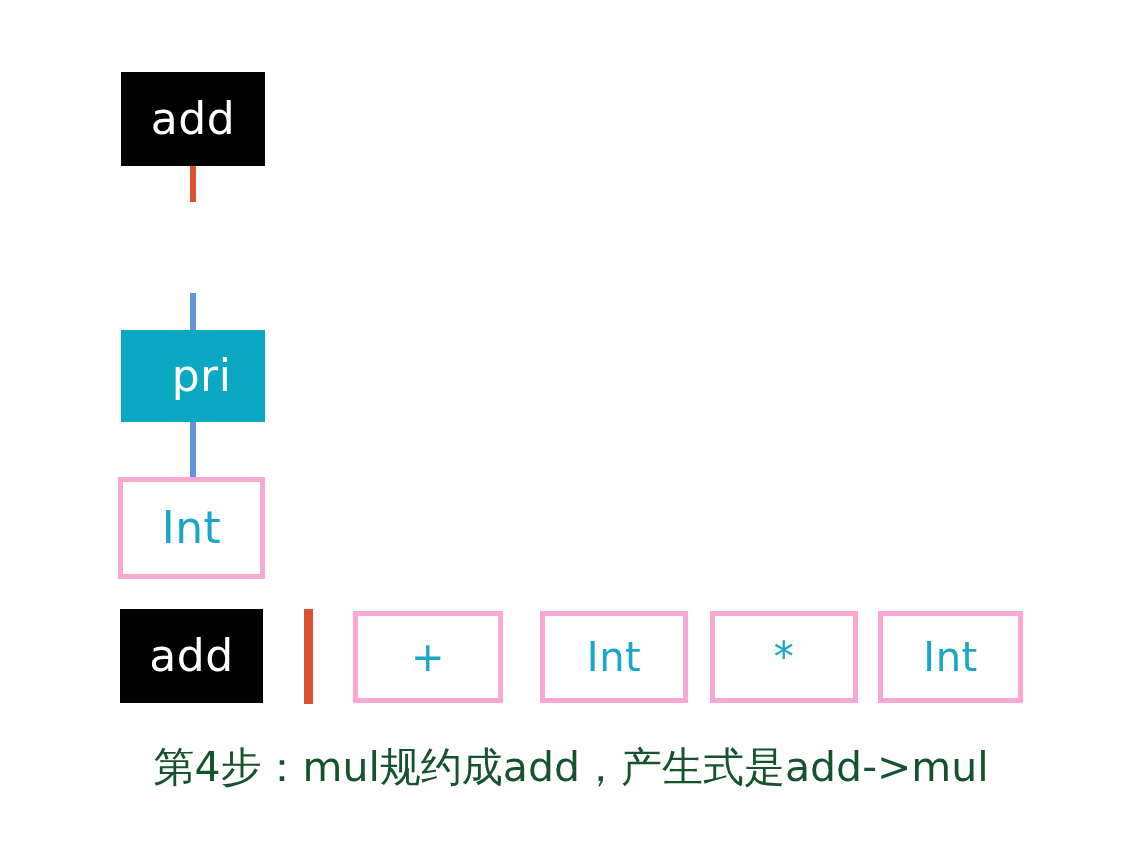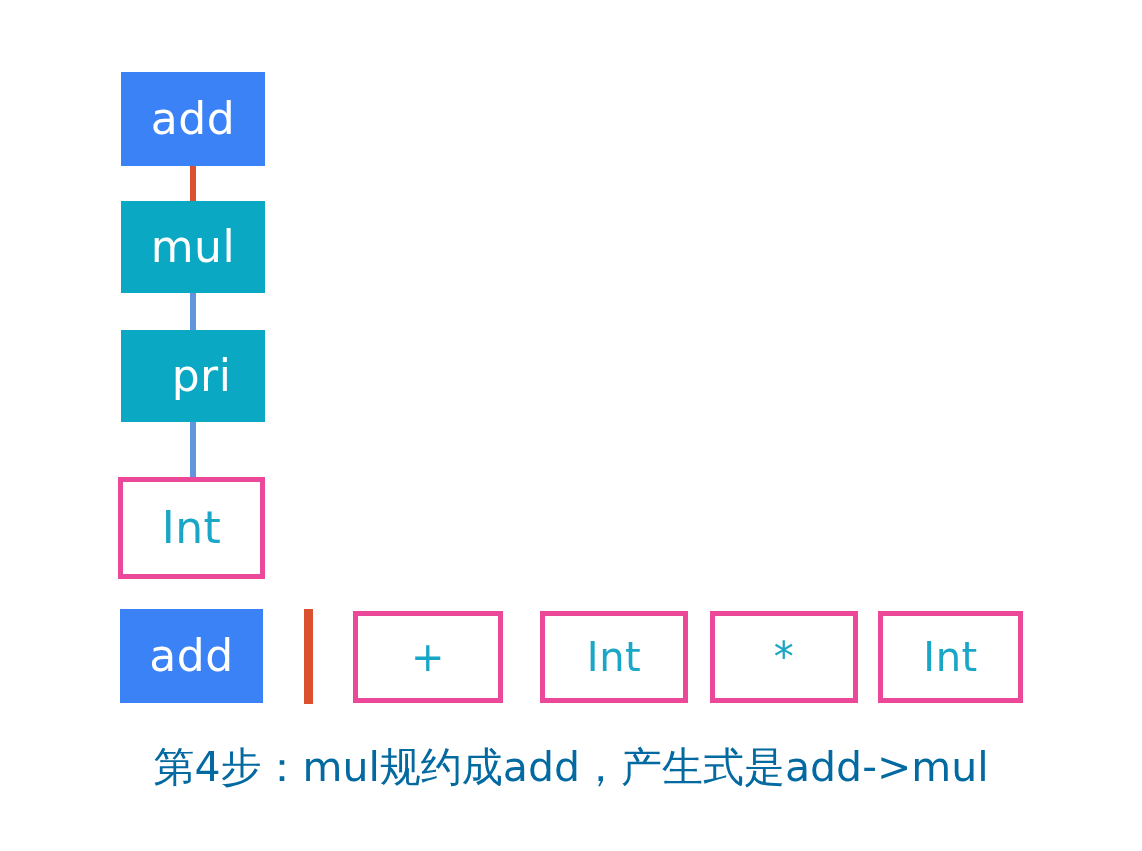--- a/index.html
+++ b/index.html
@@ -34,42 +34,42 @@
   }
 
   .node .node-label {
     display: block;
     line-height: 1;
     white-space: nowrap;
   }
 
   
   .node.fill-orange {
-    background: #3b82f6;
+    background: #000000;
     border: none;
   }
   .node.fill-orange .node-label {
     color: #ffffff;
   }
 
   .node.fill-cyan {
     background: #0aa8c2;
     border: none;
   }
   .node.fill-cyan .node-label {
     background: transparent;
   }
   .node.fill-cyan .node-label {
     color: #ffffff;
   }
 
   
   .node.outline-cyan {
     background: #ffffff;
-    border: 5px solid #ec4899;
+    border: 5px solid #f9a8d4;
   }
   .node.outline-cyan .node-label {
     color: #1aa6c6;
   }
 
   
   .connector {
     position: absolute;
   }
 
@@ -113,23 +113,20 @@
   <div class="area">
 
     <div class="connector" id="connector-add-mul" style="left: 190px; top: 166px; width: 6px; height: 36px; background: rgb(219, 81, 48);"></div>
     <div class="connector" id="connector-mul-pri" style="left: 190px; top: 293px; width: 6px; height: 38px; background: rgb(98, 150, 220);"></div>
     <div class="connector" id="connector-pri-int" style="left: 190px; top: 422px; width: 6px; height: 56px; background: rgb(98, 150, 220);"></div>
 
     <div class="node fill-orange" id="stack-add" style="left: 121px; top: 72px; width: 144px; height: 94px;">
       <span class="node-label" style="font-size: 44px;">add</span>
     </div>
 
-    <div class="node fill-cyan" id="stack-mul" style="left: 121px; top: 201px; width: 144px; height: 92px;">
-      <span class="node-label" style="font-size: 44px;">mul</span>
-    </div>
 
     <div class="node fill-cyan" id="stack-pri" style="left: 121px; top: 330px; width: 144px; height: 92px;">
       <span class="node-label" style="font-size: 44px; margin-left: 17px;">pri</span>
     </div>
 
     <div class="node outline-cyan" id="stack-int" style="left: 118px; top: 477px; width: 147px; height: 102px;">
       <span class="node-label" style="font-size: 44px;">Int</span>
     </div>
 
   </div>
@@ -153,15 +150,15 @@
     <div class="node outline-cyan" id="token-star" style="left: 710px; top: 611px; width: 148px; height: 92px;">
       <span class="node-label" style="font-size: 40px;">*</span>
     </div>
 
     <div class="node outline-cyan" id="token-int-2" style="left: 878px; top: 611px; width: 145px; height: 92px;">
       <span class="node-label" style="font-size: 40px;">Int</span>
     </div>
 
   </div>
 
-  <div id="caption" style="color: #0369a1;">第4步：mul规约成add，产生式是add-&gt;mul</div>
+  <div id="caption" style="color: #14532d;">第4步：mul规约成add，产生式是add-&gt;mul</div>
 
 </div>
 
 </body></html>

